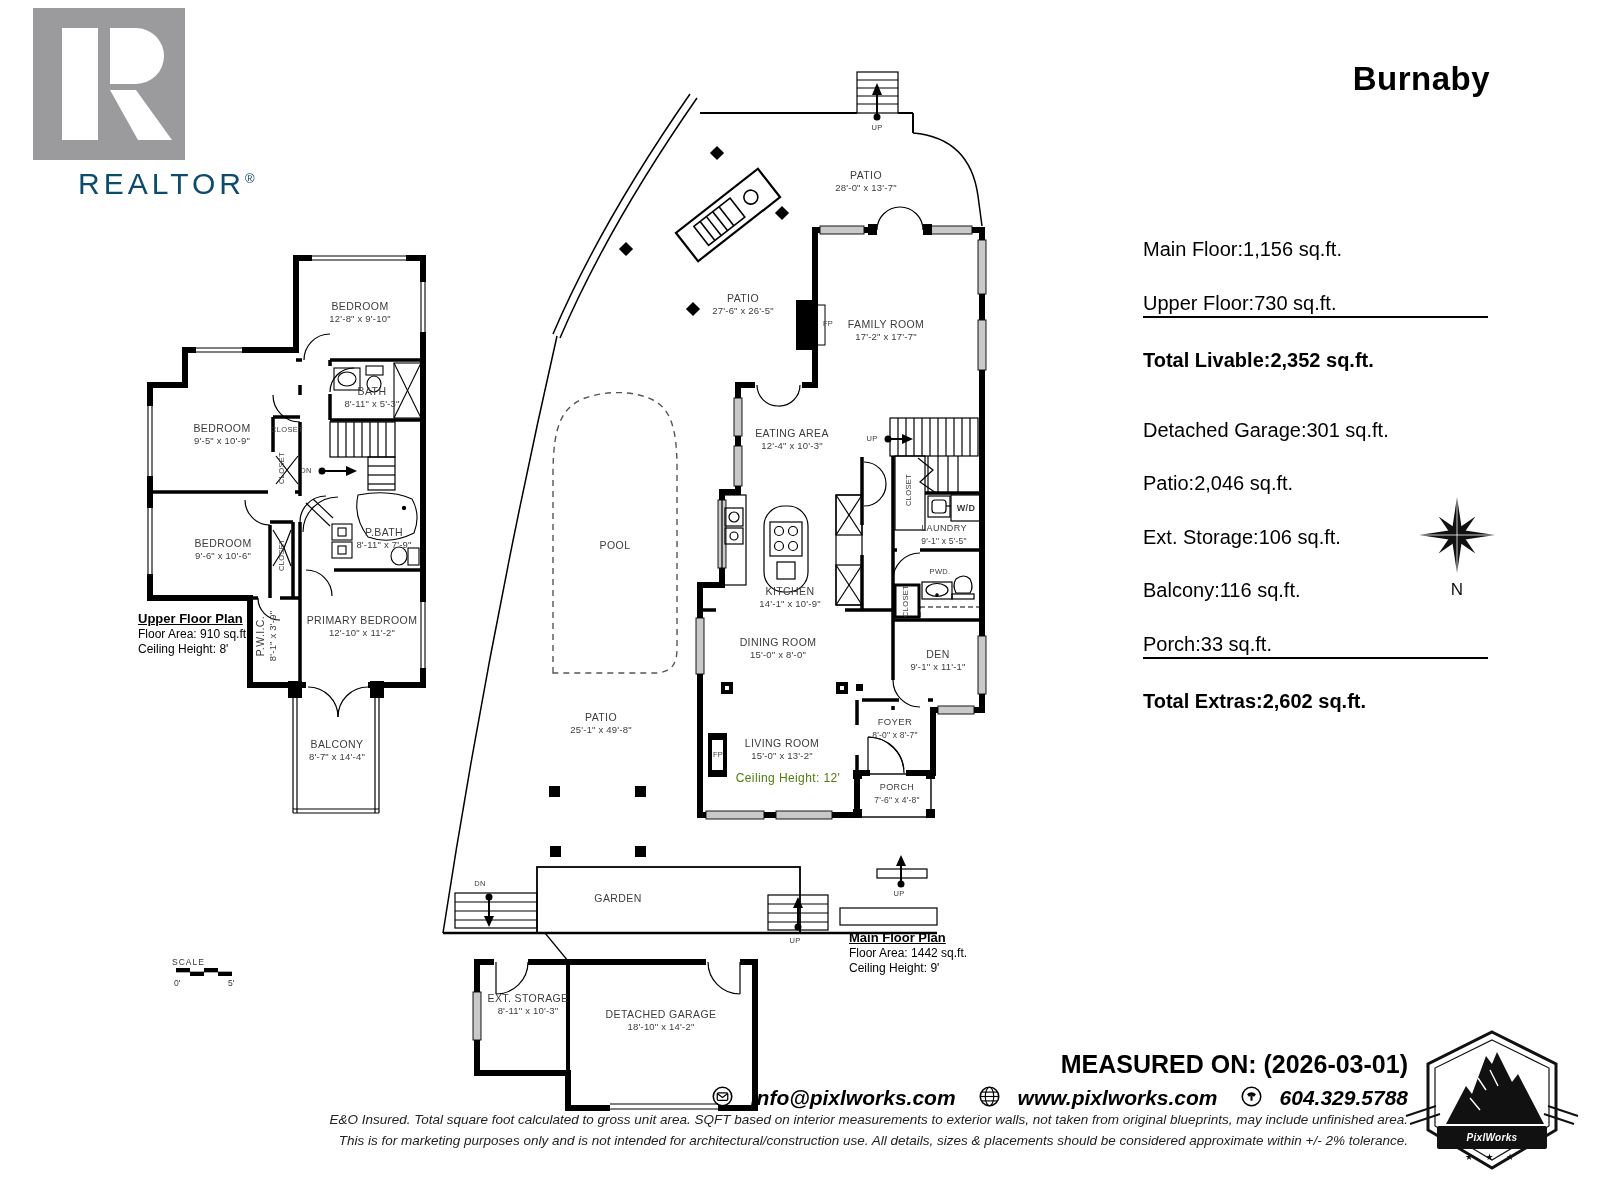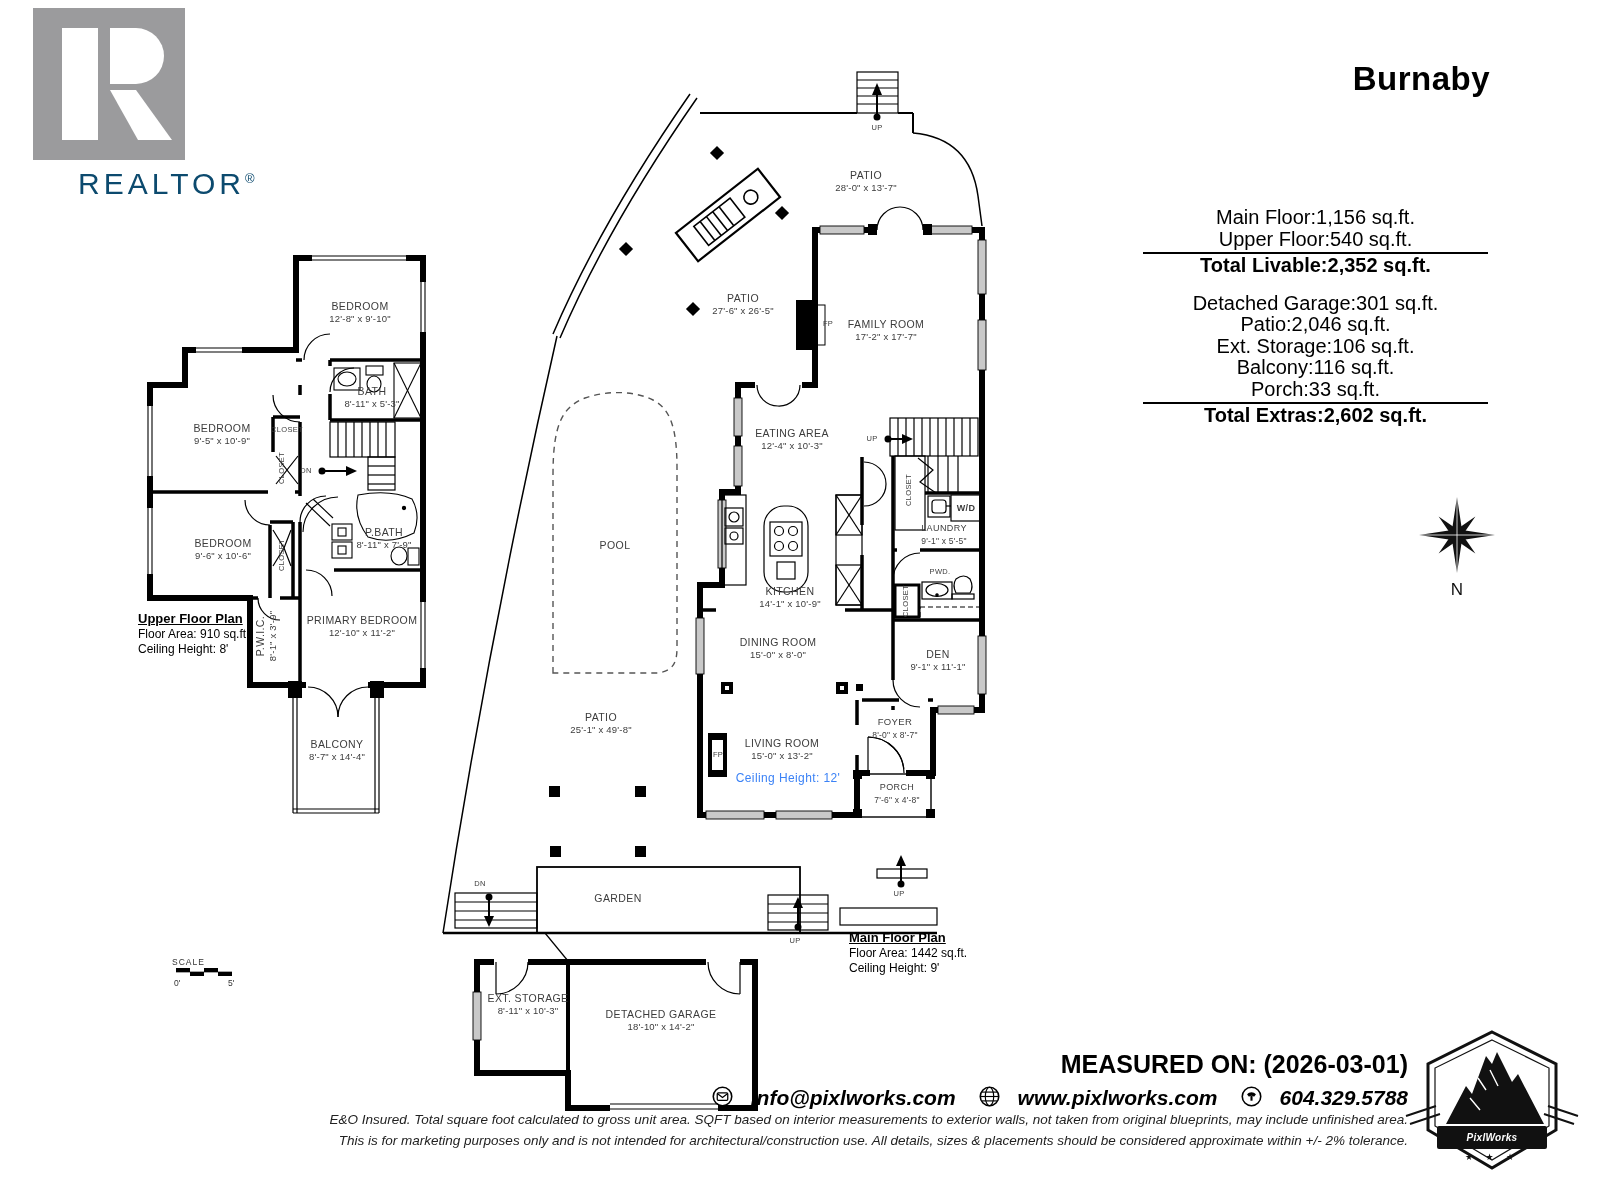--- a/index.html
+++ b/index.html
@@ -9,21 +9,21 @@
   .lbl{position:absolute;z-index:2;transform:translate(-50%,-50%);text-align:center;
        color:#3c3c3c;font-size:10.5px;line-height:12.5px;letter-spacing:.4px;white-space:nowrap;}
   .lbl .dims{font-size:9.5px;letter-spacing:.2px;}
   .tiny{font-size:7.5px;line-height:8px;letter-spacing:.3px;color:#3c3c3c;}
   .vert{transform:translate(-50%,-50%) rotate(-90deg);}
   .plan-block{position:absolute;z-index:2;font-size:12px;line-height:15.5px;color:#000;white-space:nowrap;}
   .plan-block .t{font-weight:bold;font-size:13px;text-decoration:underline;}
   .addr{position:absolute;z-index:2;right:110px;top:58px;text-align:right;
         font-size:33px;font-weight:bold;line-height:41px;letter-spacing:.5px;}
   .summary{position:absolute;z-index:2;left:1143px;top:207px;width:345px;font-size:20px;}
-  .srow{display:flex;justify-content:center;line-height:21.5px;}
+  .srow{display:flex;justify-content:flex-start;line-height:21.5px;margin-top:32px;}
   .srow.bold{font-weight:bold;}
   .sumline{border-top:2.5px solid #000;margin:2px 0 1px 0;}
   .sgap{height:16px;}
   .realtor-word{position:absolute;z-index:2;left:30px;top:167px;font-size:30px;color:#0c4a6e;
         letter-spacing:4px;margin-left:48px;}
   .realtor-word sup{font-size:13px;}
   .measured{position:absolute;z-index:2;right:192px;top:1050px;font-size:25px;font-weight:bold;white-space:nowrap;}
   .contact{position:absolute;z-index:2;right:192px;top:1086px;display:flex;align-items:center;gap:9px;
            font-size:21px;font-weight:bold;font-style:italic;white-space:nowrap;}
   .contact .grp{display:flex;gap:18px;margin-left:14px;}
@@ -31,21 +31,21 @@
   .disc{position:absolute;z-index:2;right:192px;font-size:13.5px;font-style:italic;color:#222;
         white-space:nowrap;text-align:right;}
   .pixl-name{position:absolute;z-index:3;left:1492px;top:1137px;transform:translate(-50%,-50%);
         color:#fff;font-size:10px;font-weight:bold;font-style:italic;letter-spacing:.3px;}
   .pixl-stars{position:absolute;z-index:3;left:1492px;top:1157px;transform:translate(-50%,-50%);
         font-size:9px;letter-spacing:5px;color:#111;}
   .north{position:absolute;z-index:2;left:1457px;top:590px;transform:translate(-50%,-50%);
         font-size:17px;color:#111;}
   .scale-word{position:absolute;z-index:2;left:172px;top:957px;font-size:8.5px;letter-spacing:1px;color:#333;}
   .scale-num{position:absolute;z-index:2;font-size:8.5px;color:#333;}
-  .ceil12{position:absolute;z-index:2;transform:translate(-50%,-50%);font-size:12px;color:#3b82f6;
+  .ceil12{position:absolute;z-index:2;transform:translate(-50%,-50%);font-size:12px;color:#4d7c0f;
         letter-spacing:.4px;white-space:nowrap;}
 </style>
 </head>
 <body>
 
 <div class="canvas">
 
 <svg class="plan" width="1600" height="1200" viewBox="0 0 1600 1200">
 
   <g>
@@ -422,21 +422,21 @@
   <div>Burnaby</div>
 </div>
 
 <div class="summary">
   <div class="srow">
         <span>Main Floor:</span>
         <span>1,156 sq.ft.</span>
       </div>
   <div class="srow">
         <span>Upper Floor:</span>
-        <span>540 sq.ft.</span>
+        <span>730 sq.ft.</span>
       </div>
   <div class="sumline"></div>
   <div class="srow bold">
         <span>Total Livable:</span>
         <span>2,352 sq.ft.</span>
       </div>
   <div class="sgap"></div>
   <div class="srow">
         <span>Detached Garage:</span>
         <span>301 sq.ft.</span>

